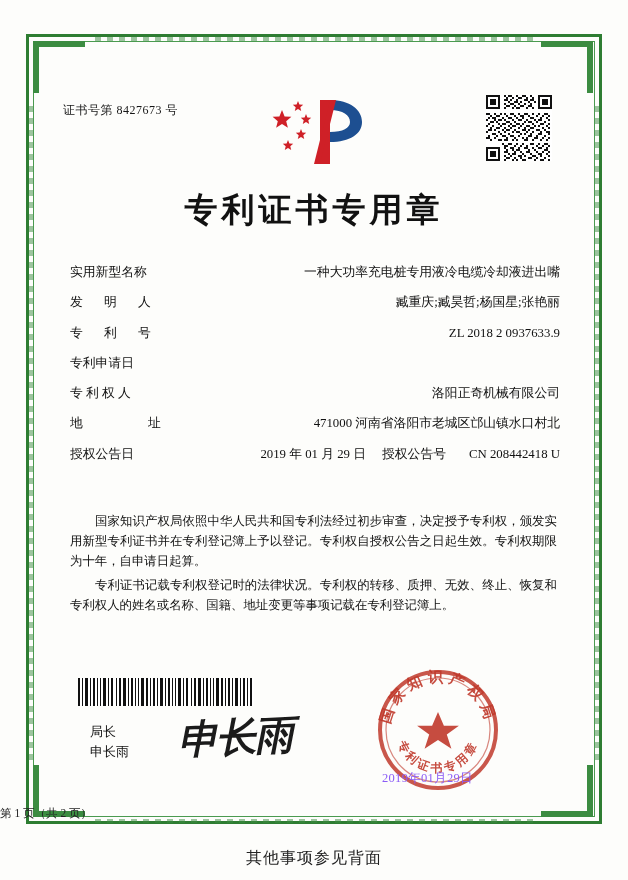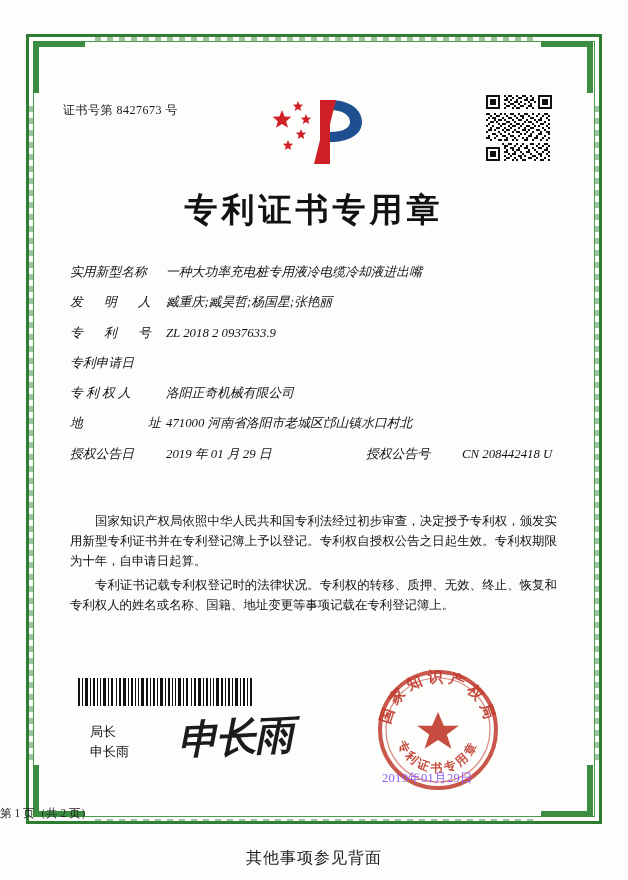--- a/index.html
+++ b/index.html
@@ -99,37 +99,37 @@
     left: 70px; top: 266px;
     width: 490px;
     font-size: 12.8px;
     line-height: 1;
     color: #111;
   }
   .field-row {
     display: flex;
     align-items: baseline;
     margin-bottom: 17.5px;
-    font-style: italic;
   }
   .field-label {
     width: 96px;
     flex: 0 0 96px;
     letter-spacing: 0px;
     white-space: nowrap;
   }
   .field-label.spaced { letter-spacing: 9px; }
   .field-label.spaced3 { letter-spacing: 31px; }
   .field-value {
     flex: 1;
     white-space: nowrap;
+    text-align: right;
   }
   .field-row.double .field-label { width: 96px; flex: 0 0 96px; }
   .field-row.double .val-left { width: 200px; flex: 0 0 200px; }
-  .field-row.double .label-right { width: 96px; flex: 0 0 96px; }
+  .field-row.double .label-right { width: 96px; flex: 0 0 96px; text-align: center; }
 
   .paragraphs {
     position: absolute;
     left: 70px; top: 512px;
     width: 487px;
     font-size: 12.4px;
     line-height: 20px;
     text-align: justify;
     color: #111;
   }

